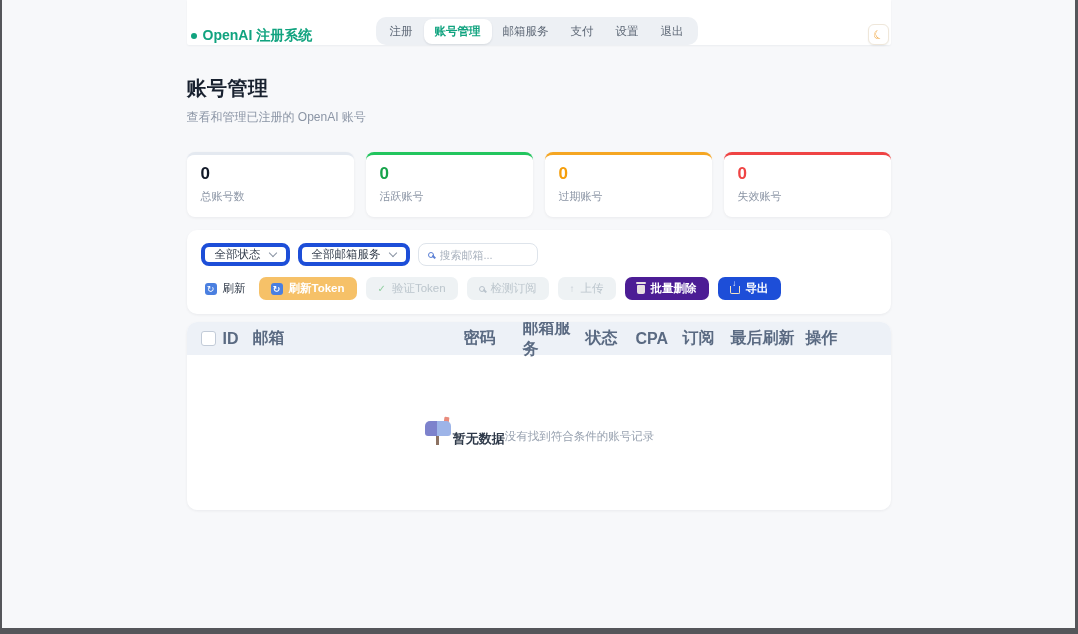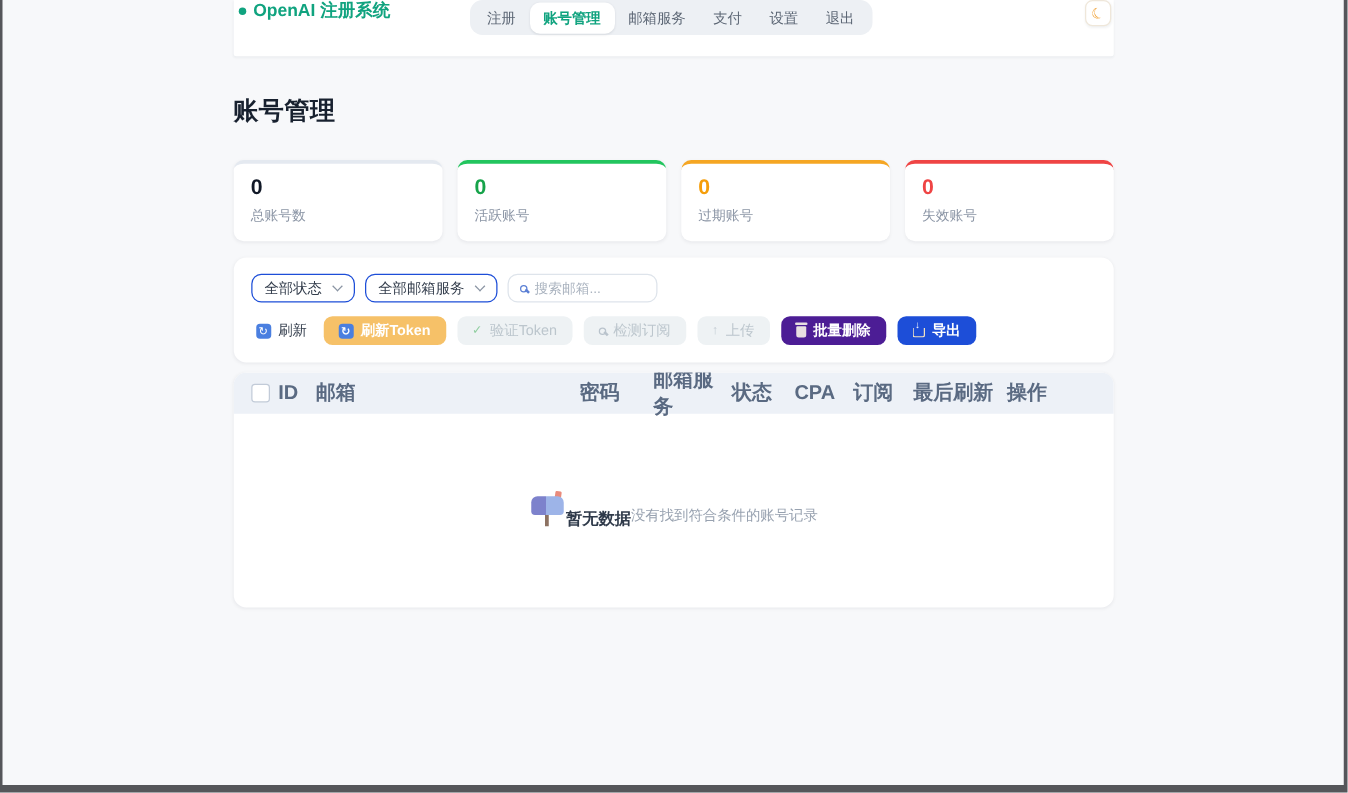--- a/index.html
+++ b/index.html
@@ -13,21 +13,21 @@
   .page {
     position:absolute; top:0; left:2px;
     width:1073px; height:628px;
     background:#f7f8fa; overflow:hidden;
   }
   .container { width:704px; margin:0 auto; }
 
   
   .topbar {
     height:45px; background:#ffffff;
-    display:flex; align-items:flex-start;
+    display:flex; align-items:flex-end;
     padding:0 2px 0 4px;
     box-shadow:0 1px 2px rgba(20,30,50,.05);
     border-radius:0 0 2px 2px;
   }
   .logo { display:flex; align-items:center; gap:6px; font-weight:bold; font-size:14px; color:#10a37f; white-space:nowrap; }
   .logo-dot { width:6px; height:6px; border-radius:50%; background:#10a37f; display:inline-block; }
   .nav-pill {
     margin-left:auto; margin-right:170px;
     background:#edf0f4; border-radius:10px;
     display:flex; align-items:center; padding:3px;
@@ -65,21 +65,21 @@
   .stat-label { font-size:11px; color:#8b95a5; margin-top:5px; }
 
   
   .filter-card {
     margin-top:13px; background:#ffffff; border-radius:10px;
     padding:13px 14px 14px; box-shadow:0 1px 3px rgba(16,24,40,.06);
   }
   .filter-row { display:flex; align-items:center; gap:8px; }
   .select {
     display:flex; align-items:center;
-    border:1px solid #1d4ed8; border-radius:8px; background:#fff;
+    border:4px solid #1d4ed8; border-radius:8px; background:#fff;
     padding:5px 10px; font-size:11.5px; color:#333d4c; cursor:pointer;
     height:23px; white-space:nowrap;
   }
   .chev {
     width:6px; height:6px; border-right:1.5px solid #8a94a3; border-bottom:1.5px solid #8a94a3;
     transform:rotate(45deg); display:inline-block; margin-left:9px; margin-top:-3px;
   }
   .search-box {
     display:flex; align-items:center; gap:6px;
     border:1px solid #dee4eb; border-radius:8px; background:#fff;
@@ -168,20 +168,21 @@
       <div class="theme-btn">
         <span class="moon-glyph">☾</span>
       </div>
     </div>
   </div>
 
   <div class="container">
 
     <div class="heading">
       <div class="page-title">账号管理</div>
+      <div class="page-subtitle">查看和管理已注册的 OpenAI 账号</div>
     </div>
 
     <div class="stats">
       <div class="stat-card" style="border-top-color:#e4e9f0">
         <div class="stat-value" style="color:#111827">0</div>
         <div class="stat-label">总账号数</div>
       </div>
       <div class="stat-card" style="border-top-color:#22c55e">
         <div class="stat-value" style="color:#16a34a">0</div>
         <div class="stat-label">活跃账号</div>

